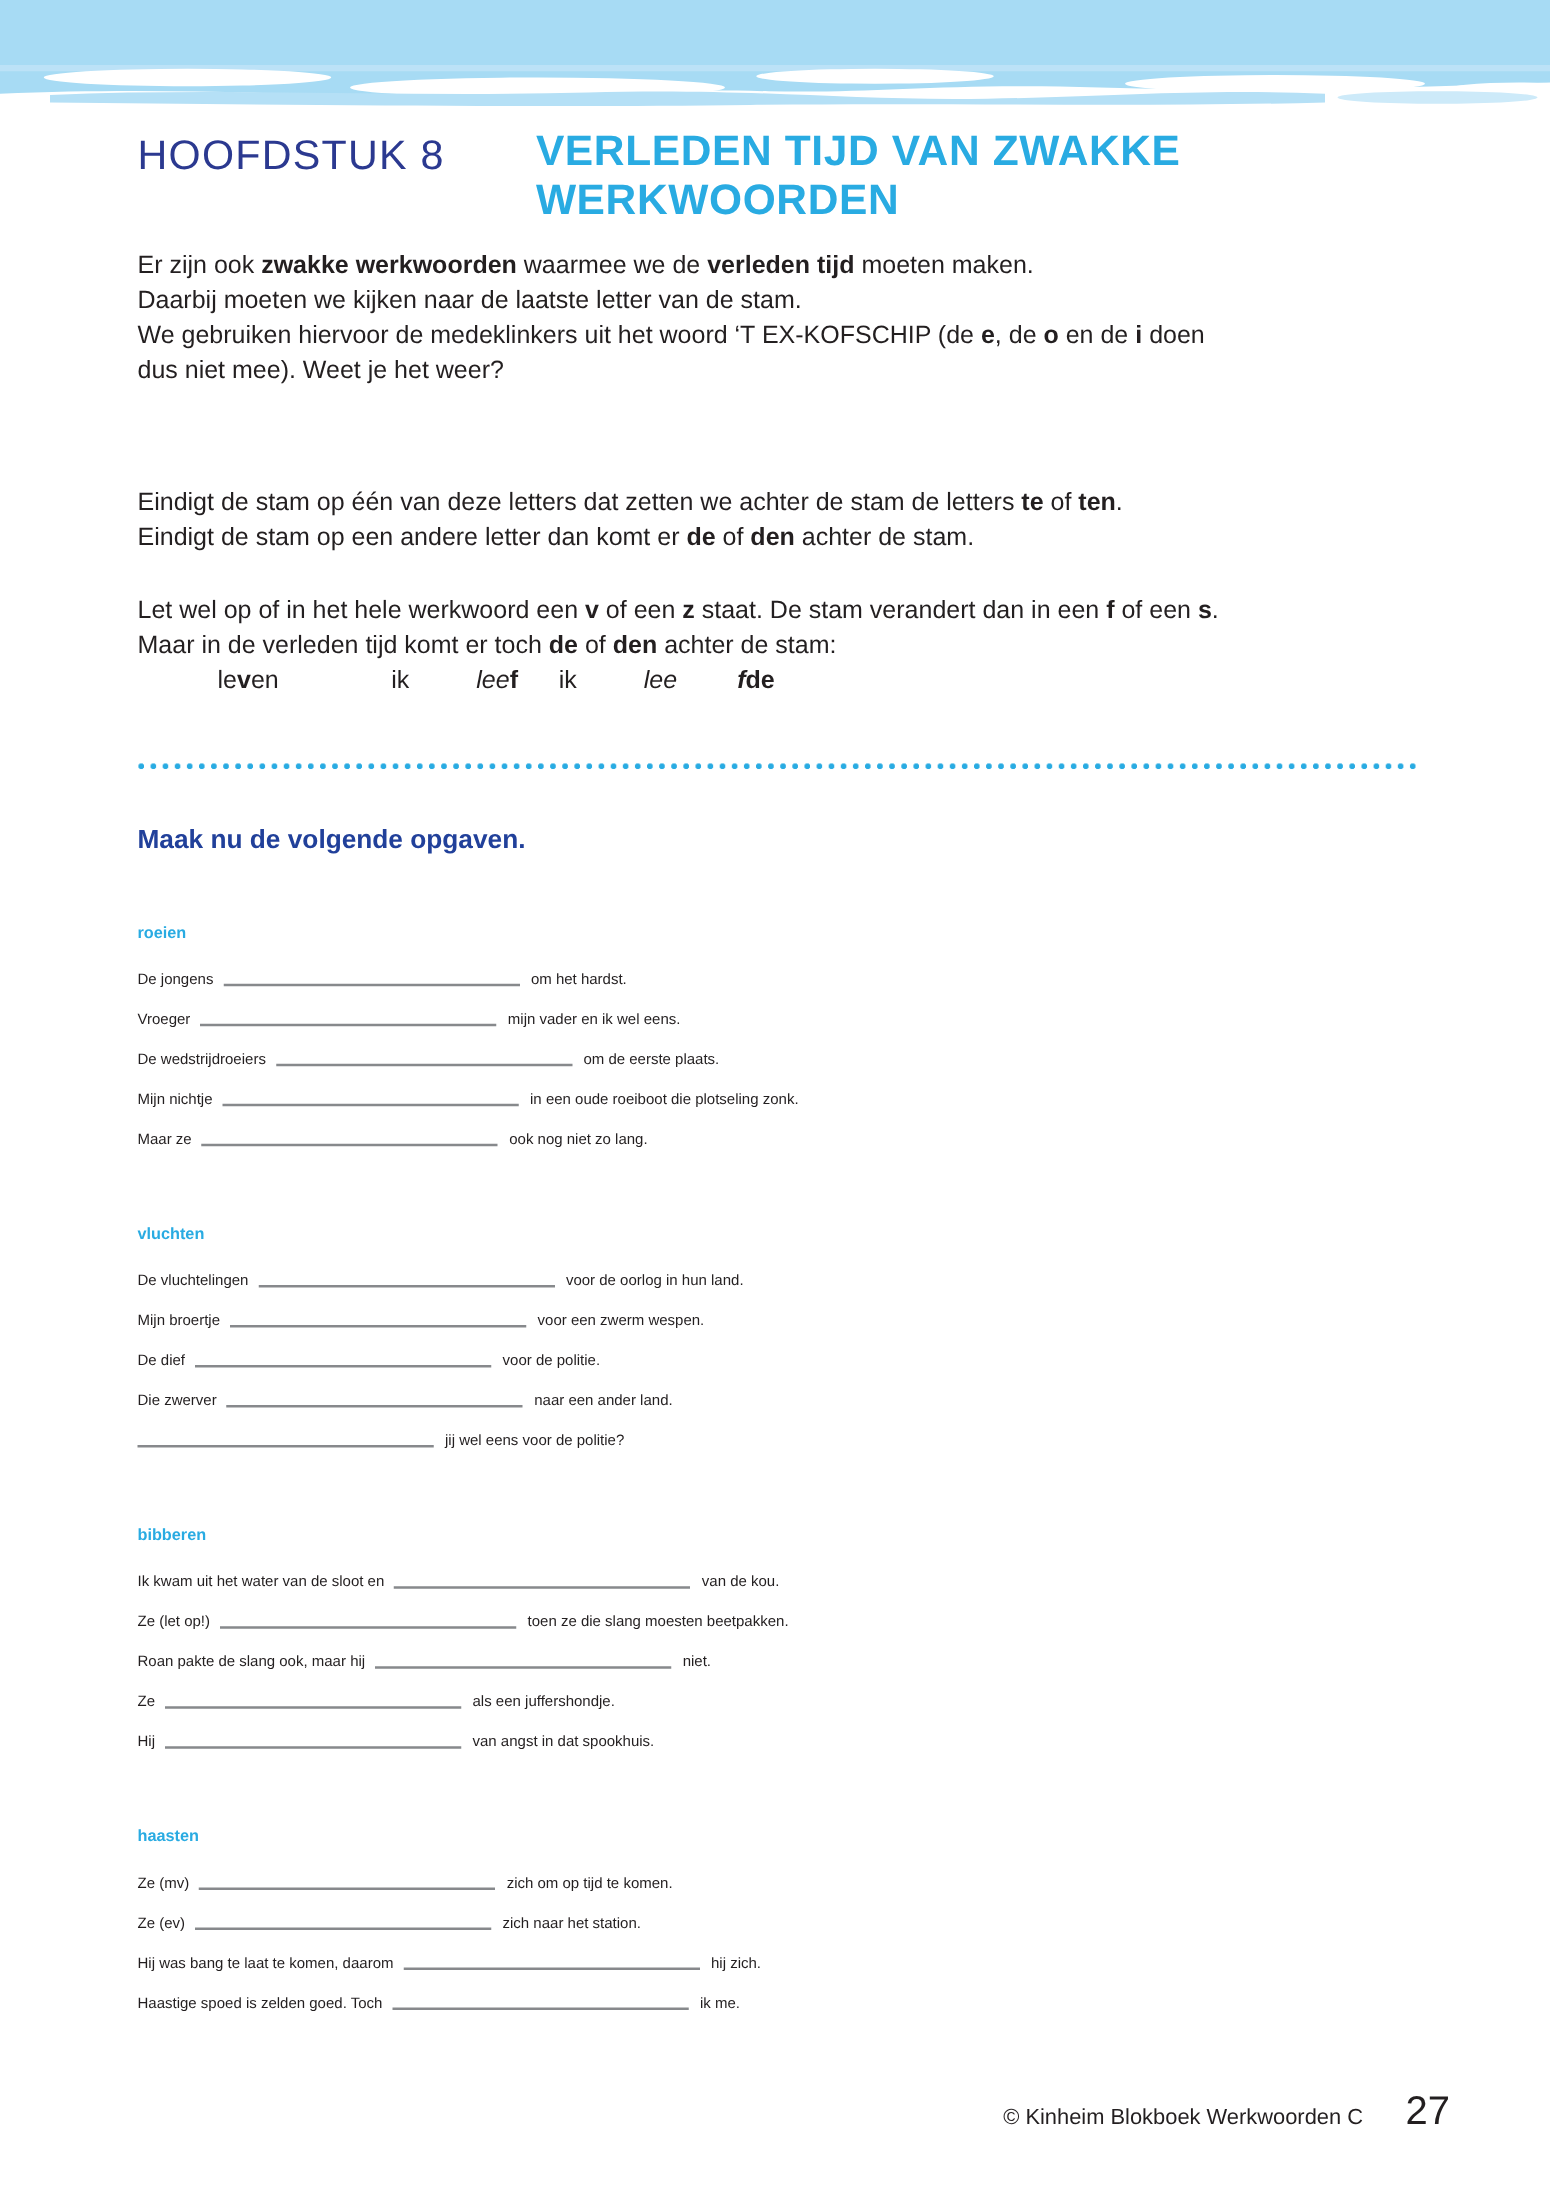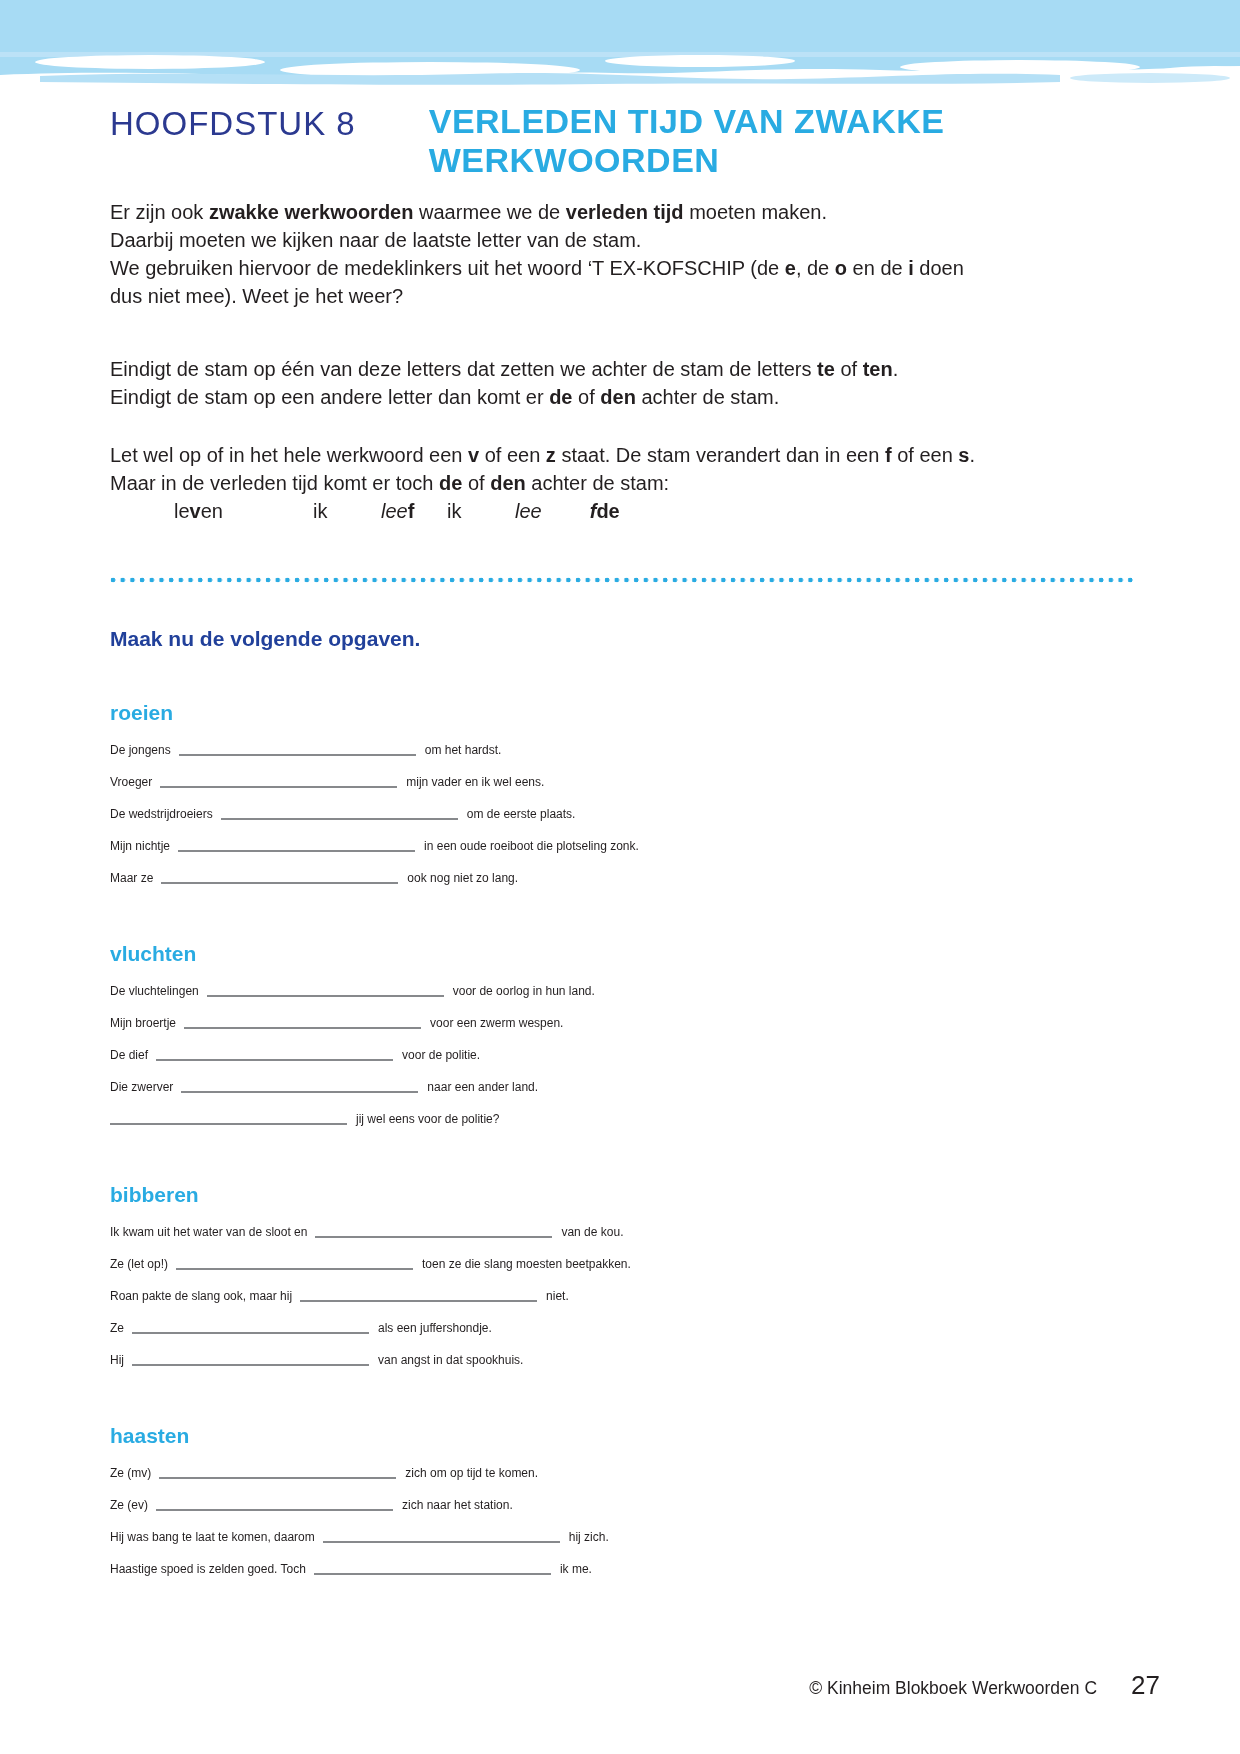--- a/index.html
+++ b/index.html
@@ -17,51 +17,51 @@
   .chapter {
     font-size:33px; color:#2B3990; letter-spacing:1px;
     line-height:40px; margin-top:2px; font-weight:normal; white-space:nowrap;
   }
   .title {
     margin-left:26px; font-size:34px; font-weight:bold; color:#29ABE2;
     line-height:39px; letter-spacing:0.5px; white-space:nowrap;
   }
   .intro { margin:18px 0 0 110px; width:1030px; font-size:20px; }
   .tline { line-height:28px; height:28px; white-space:nowrap; }
-  .intro .para:nth-child(1) { margin-bottom:45px; }
+  .intro .para:nth-child(1) { margin-bottom:78px; }
   .intro .para:nth-child(2) { margin-bottom:30px; }
   .b { font-weight:bold; }
   .i { font-style:italic;margin-left:48px; }
   .example { padding-left:64px; }
   .excol0 { display:inline-block; width:139px; }
   .excol1 { display:inline-block; width:134px; }
   .rule {
     margin:52px 0 0 110px; width:1026px; height:6px;
     background-image:radial-gradient(circle at 3px 3px, #29ABE2 2.1px, rgba(0,0,0,0) 2.6px);
     background-size:9.7px 6px; background-repeat:repeat-x;
   }
   .instruction {
     margin:42px 0 0 110px; font-size:21px; font-weight:bold;
     color:#21409A; line-height:28px;
   }
   .section { margin:46px 0 0 110px; }
-  .verb { font-size:21px; font-weight:bold; color:#29ABE2; line-height:28px; }
+  .verb { font-size:13px; font-weight:bold; color:#29ABE2; line-height:28px; }
   .items { margin-top:7px; }
   .item { font-size:12px; line-height:32px; height:32px; white-space:nowrap; }
   .blank {
     display:inline-block; width:237px; height:15px;
     border-bottom:2px solid #87898C; margin:0 9px 0 8px;
     vertical-align:-2px;
   }
   .blank:first-child { margin-left:0; }
   .footer {
     position:absolute; top:1670px; left:0; width:1160px;
     text-align:right; font-size:17.5px; color:#231F20;
   }
-  .pageno { font-size:26px; margin-left:34px; }
+  .pageno { font-size:32px; margin-left:34px; }
 </style>
 </head>
 <body>
 
 <svg class="band" width="1240" height="92" viewBox="0 0 1240 92" aria-hidden="true">
   <rect x="0" y="0" width="1240" height="58" fill="#A7DBF4"></rect>
   <rect x="0" y="52" width="1240" height="6" fill="#BCE2F7"></rect>
   <path fill="#A7DBF4" d="M0,57 L1240,57 L1240,66 C1120,70 1030,74 880,70 C760,66 700,75 615,73 C505,70 430,79 320,77 C215,75 120,70 0,75 Z"></path>
   <ellipse cx="150" cy="62" rx="115" ry="7" fill="#FFFFFF"></ellipse>
   <ellipse cx="430" cy="70" rx="150" ry="8" fill="#FFFFFF"></ellipse>

